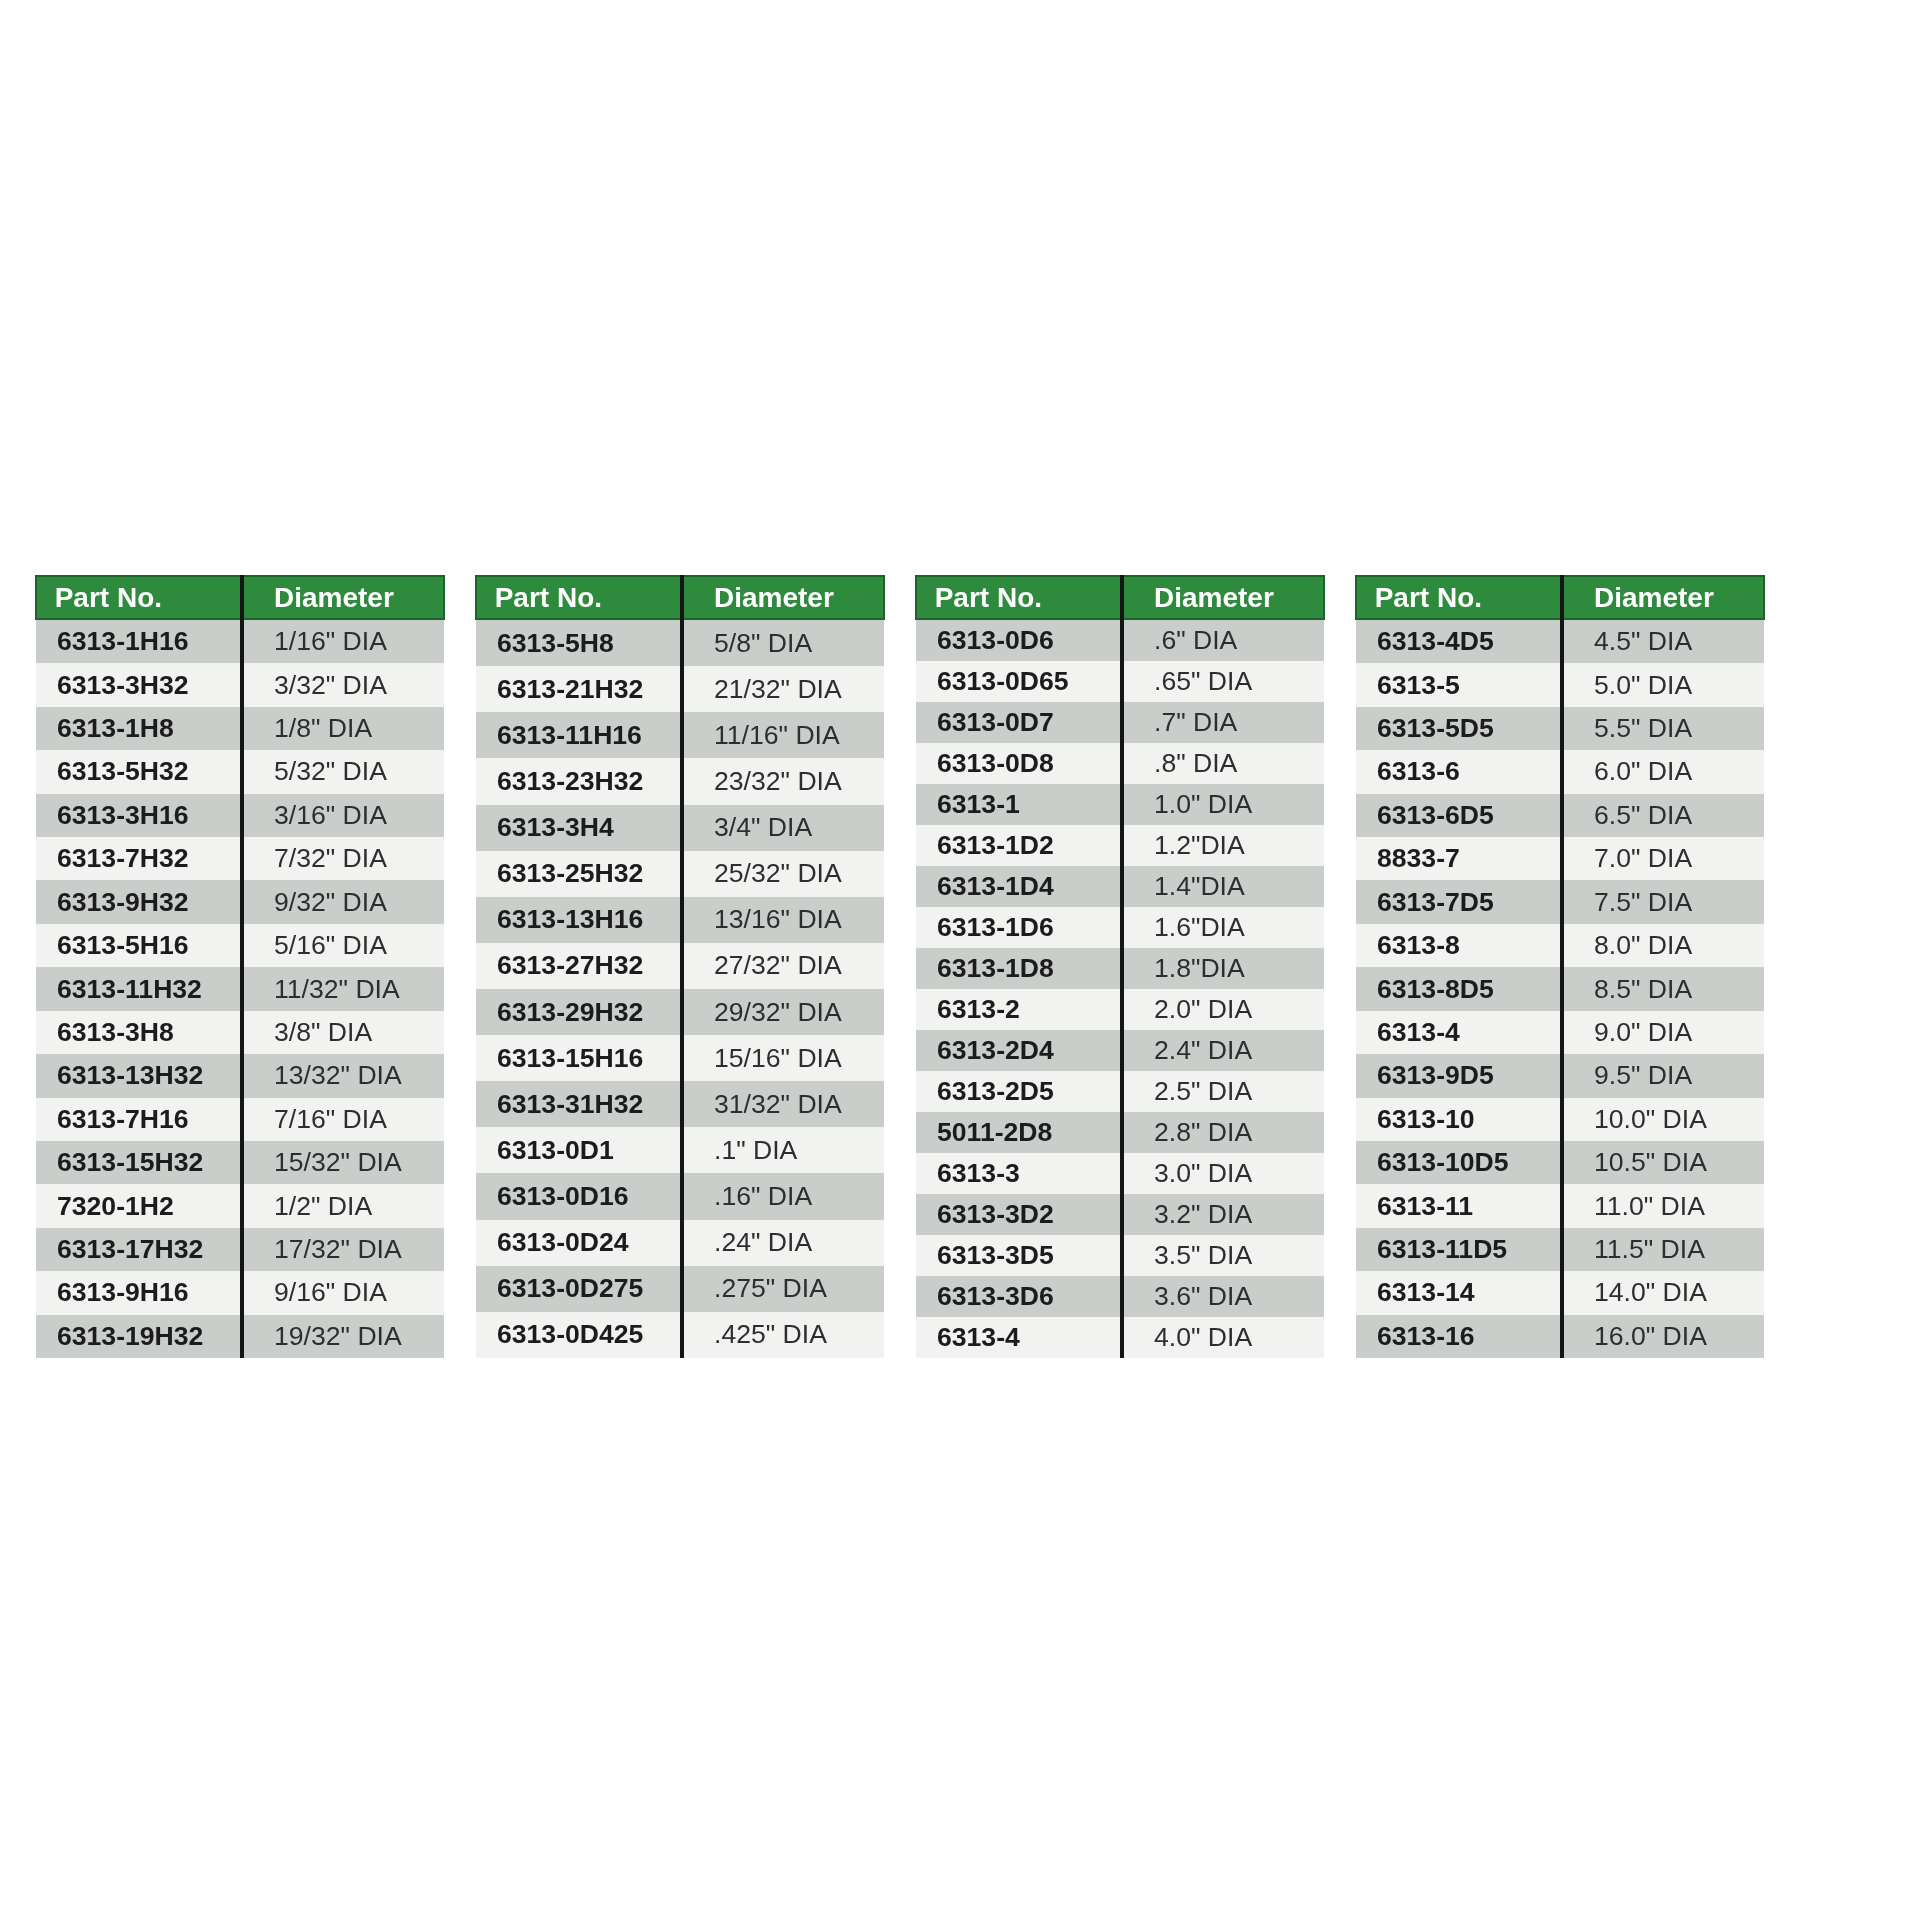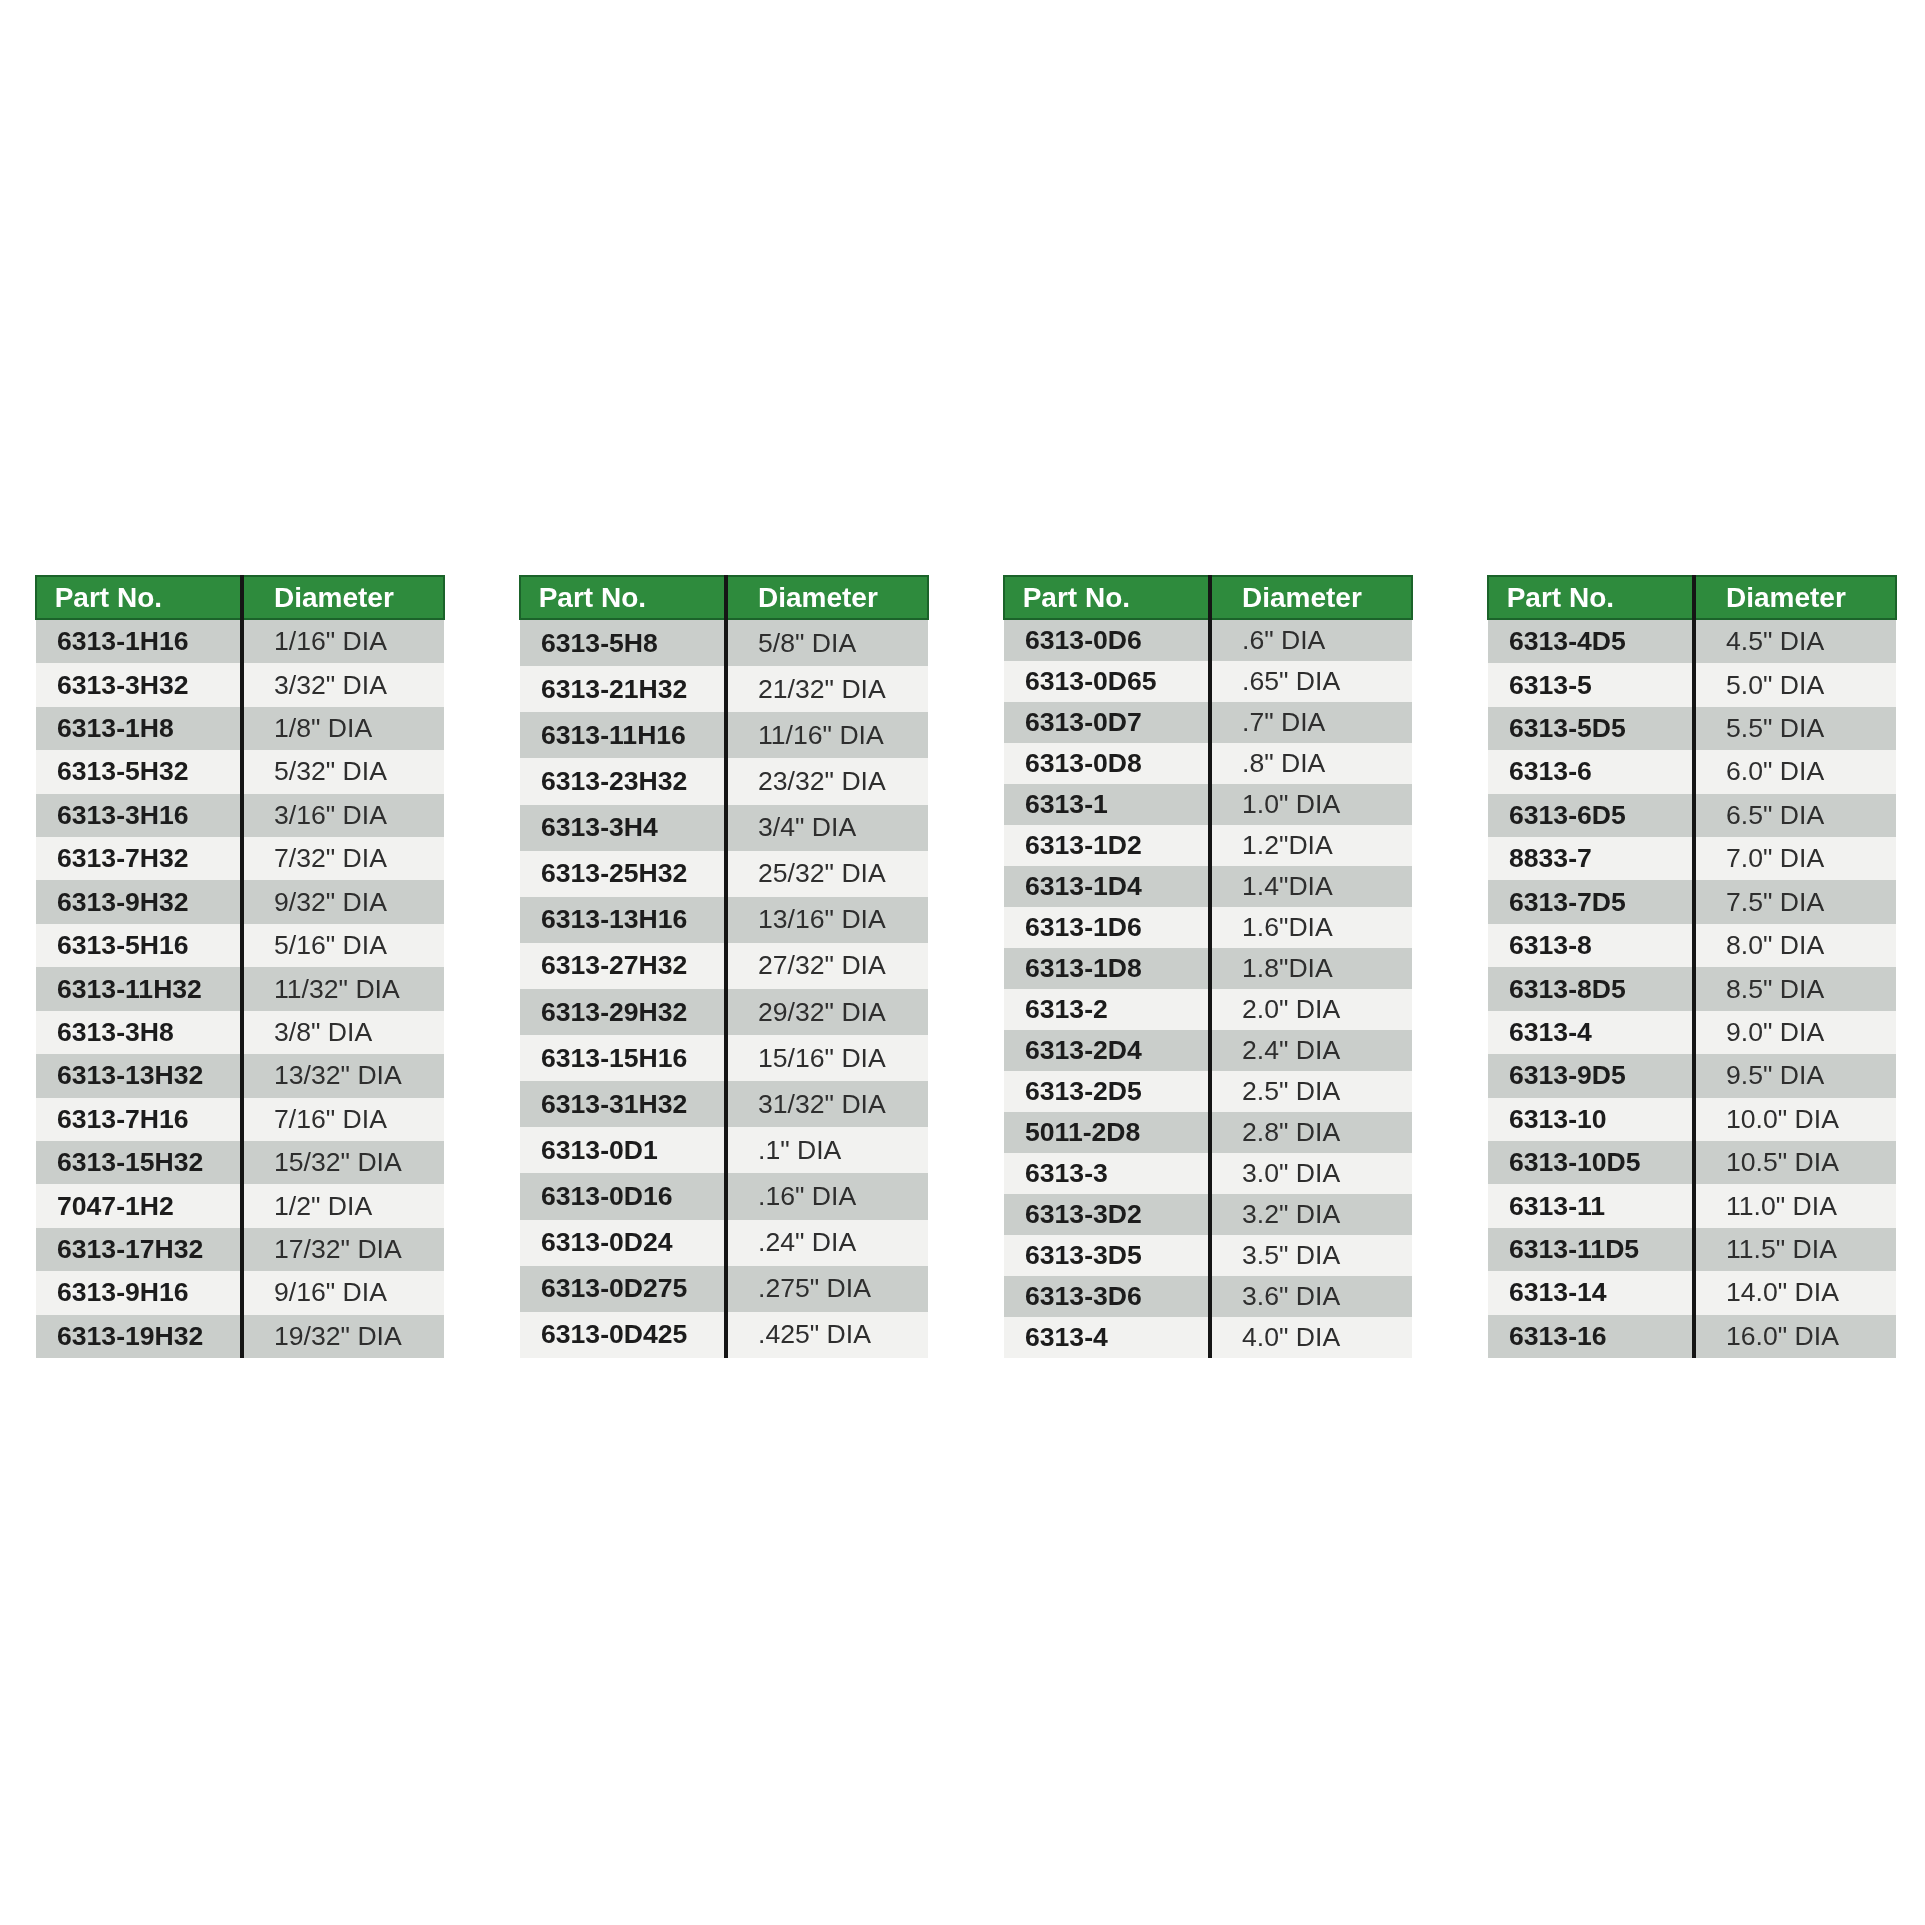--- a/index.html
+++ b/index.html
@@ -8,21 +8,21 @@
     width: 1926px;
     height: 1926px;
     background: var(--page-bg, #ffffff);
     font-family: "Liberation Sans", "DejaVu Sans", sans-serif;
   }
   .tables-row {
     position: absolute;
     top: 575px;
     left: 35px;
     display: flex;
-    gap: 74px;
+    gap: 30px;
   }
   table.spec-table {
     border-collapse: collapse;
     table-layout: fixed;
     width: 408px;
   }
   table.spec-table col.c-part { width: 206px; }
   table.spec-table col.c-dia  { width: 202px; }
   table.spec-table th {
     height: 41px;
@@ -124,21 +124,21 @@
         </tr>
         <tr>
           <td class="col-part">6313-7H16</td>
           <td class="col-dia">7/16" DIA</td>
         </tr>
         <tr>
           <td class="col-part">6313-15H32</td>
           <td class="col-dia">15/32" DIA</td>
         </tr>
         <tr>
-          <td class="col-part">7047-1H2</td>
+          <td class="col-part">7320-1H2</td>
           <td class="col-dia">1/2" DIA</td>
         </tr>
         <tr>
           <td class="col-part">6313-17H32</td>
           <td class="col-dia">17/32" DIA</td>
         </tr>
         <tr>
           <td class="col-part">6313-9H16</td>
           <td class="col-dia">9/16" DIA</td>
         </tr>

